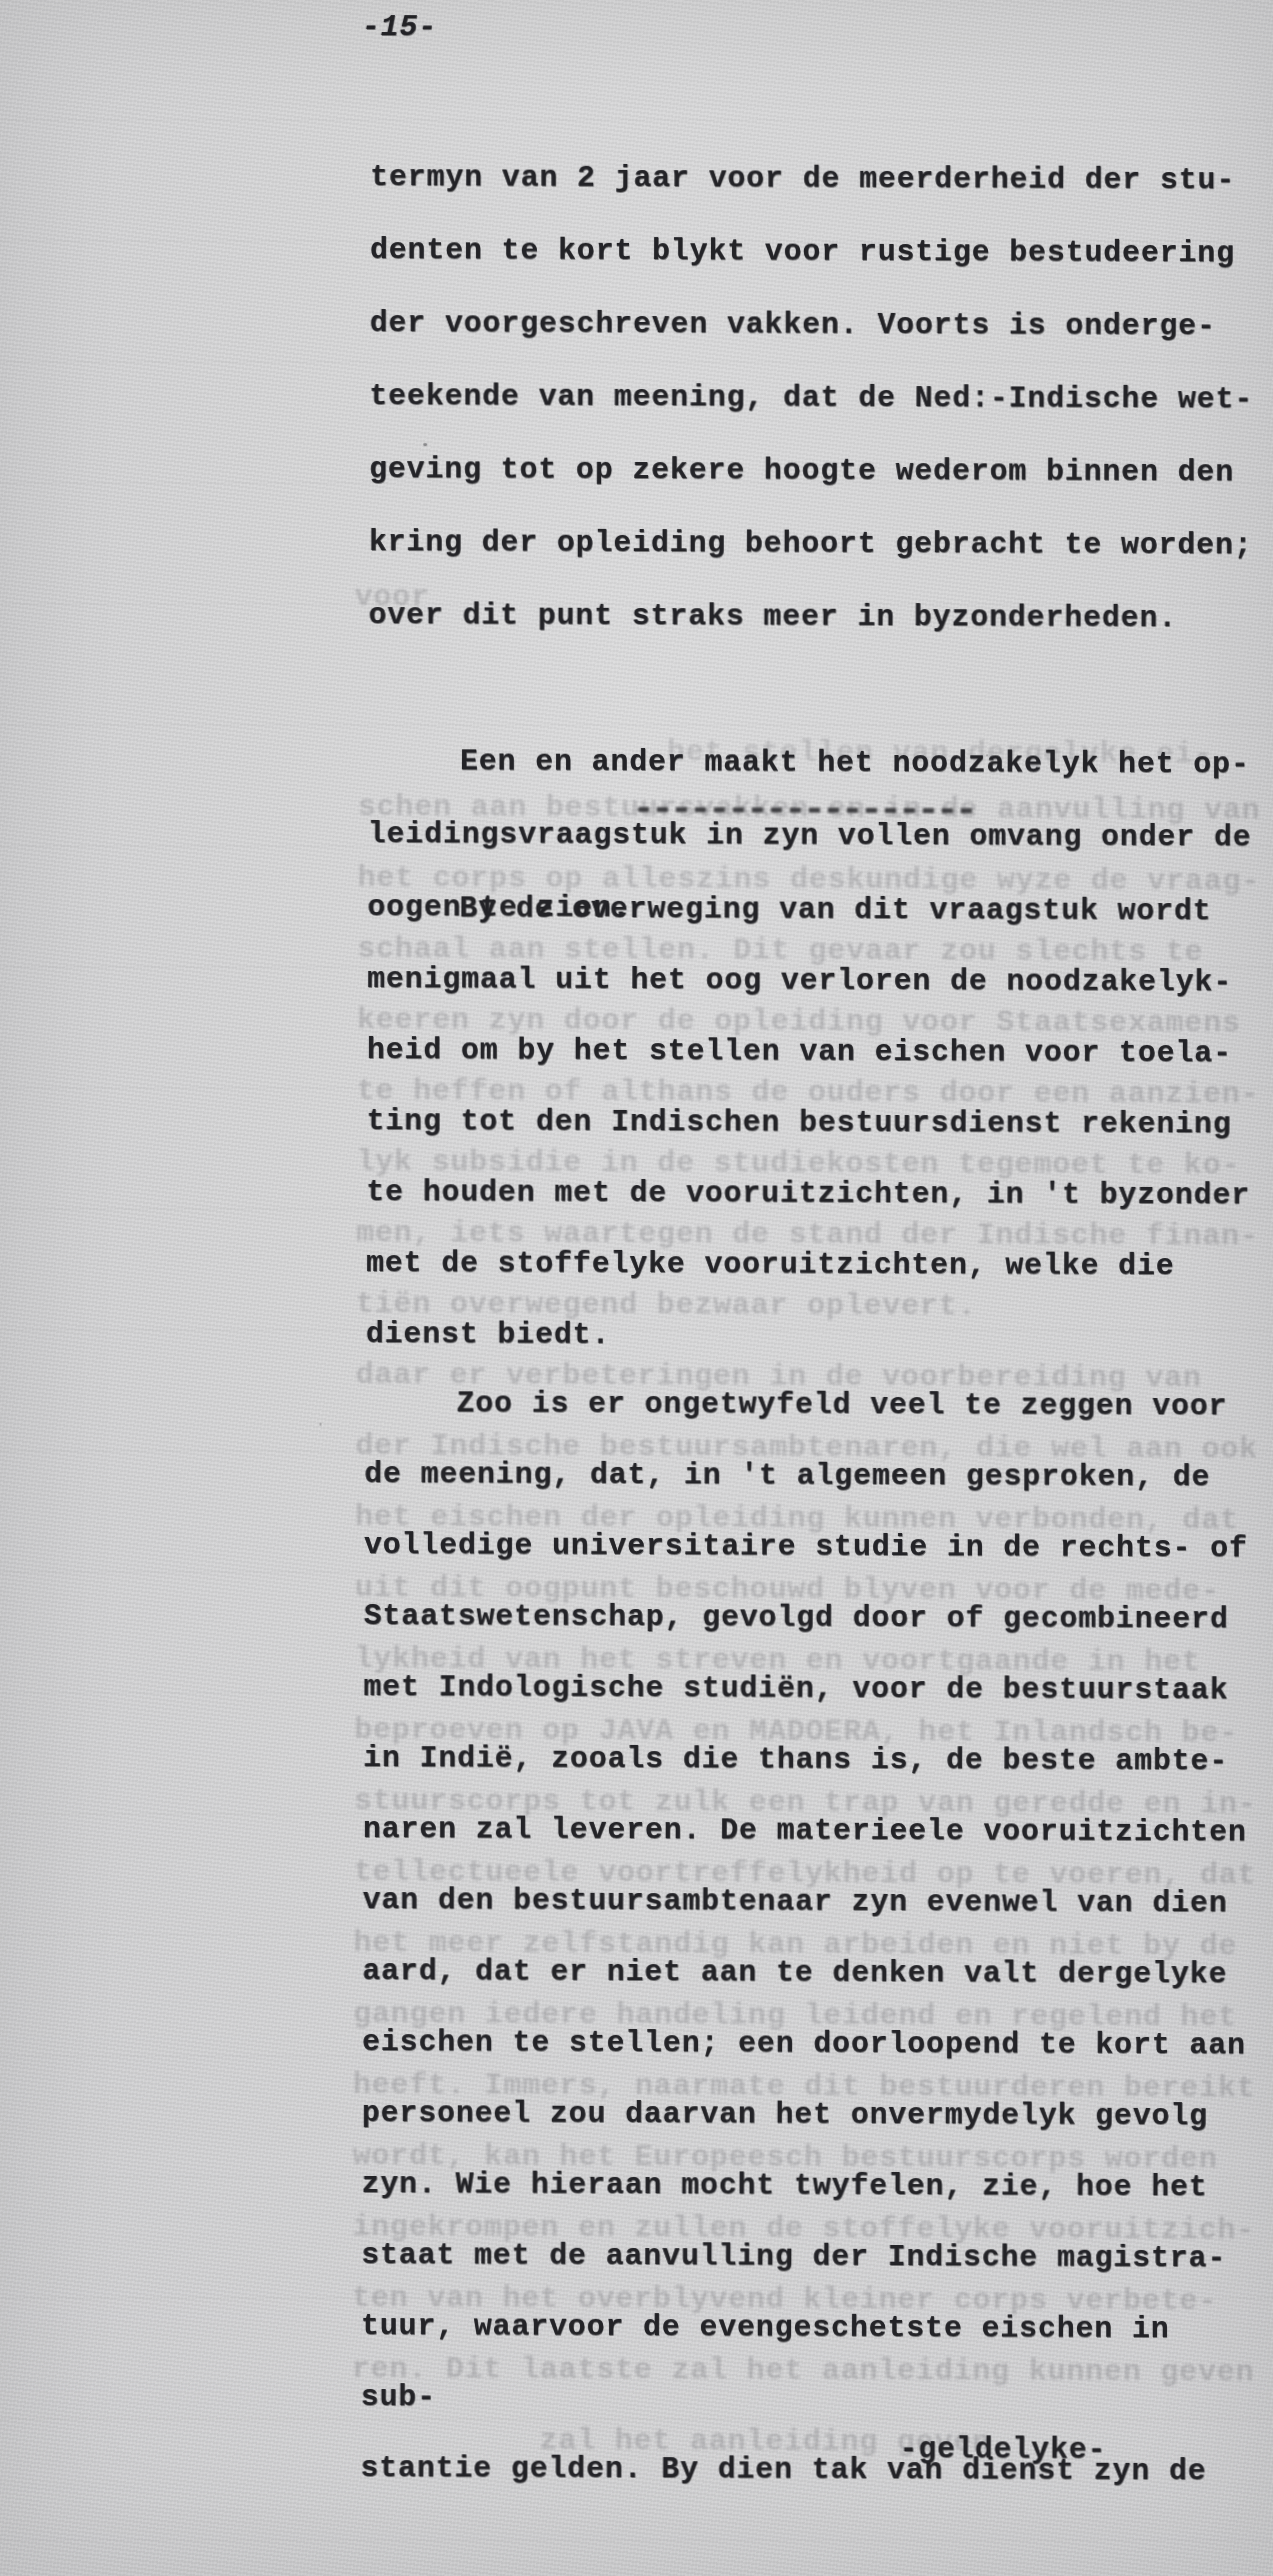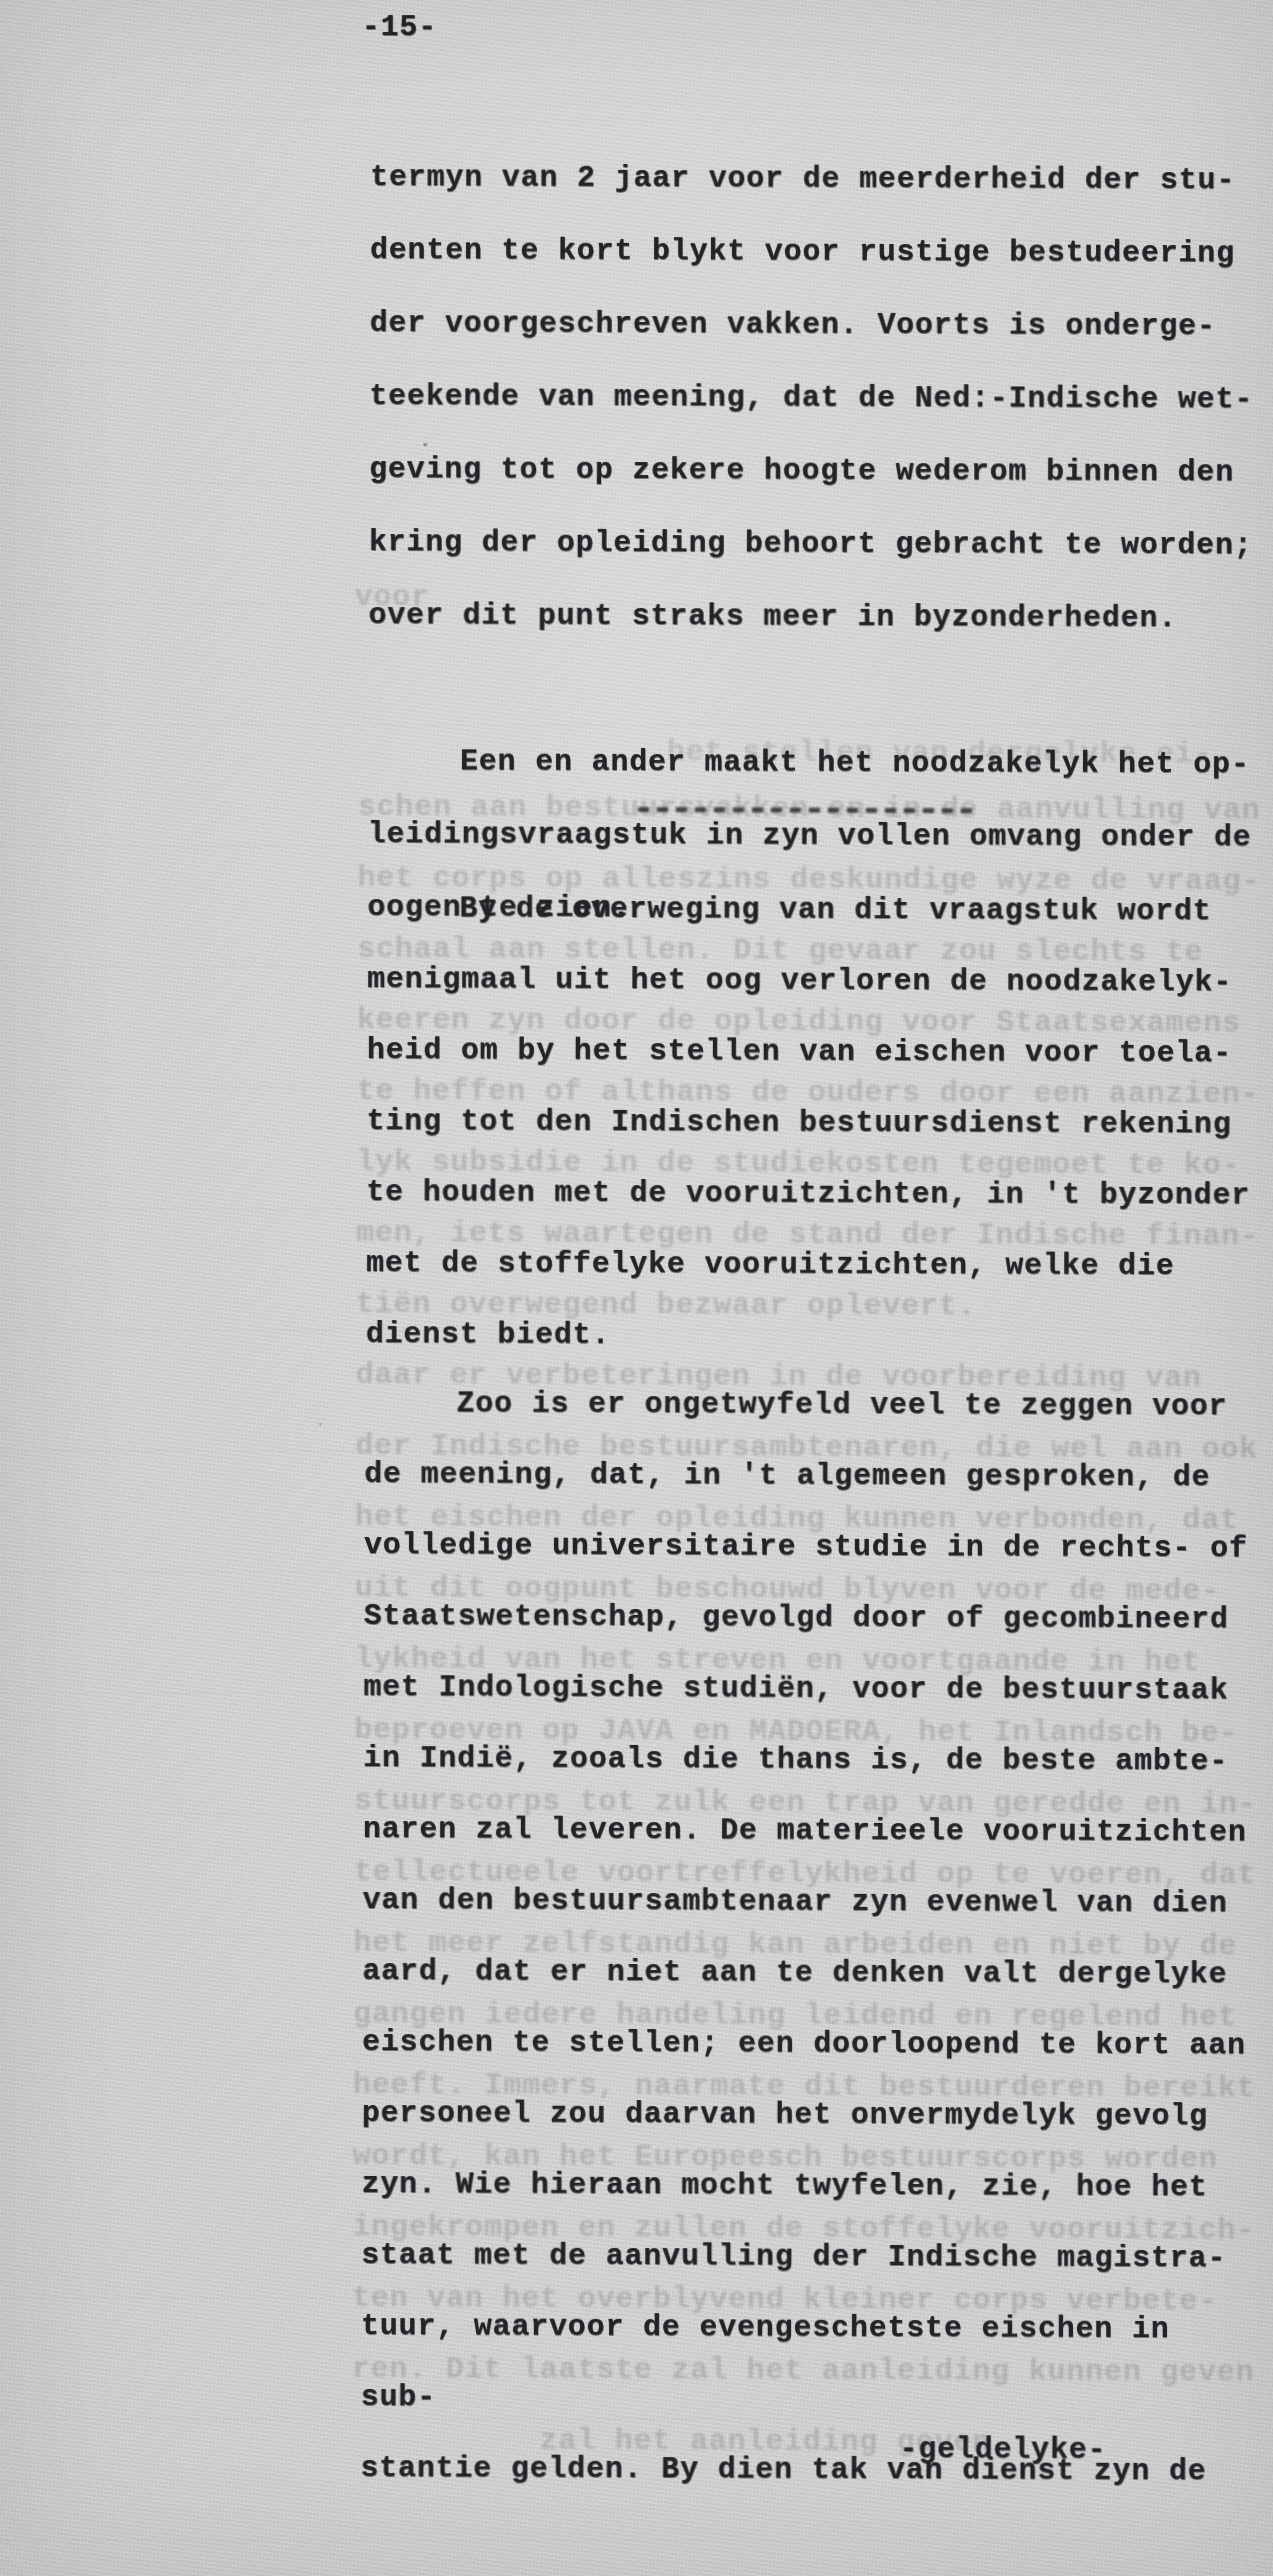--- a/index.html
+++ b/index.html
@@ -29,21 +29,21 @@
     font-weight:700;
     letter-spacing:0.8px;
     white-space:pre-line;
     filter:blur(0.4px);
     text-shadow:0.4px 0.6px 0.6px rgba(25,25,28,.5), -0.3px -0.2px 0.7px rgba(70,70,74,.35);
   }
   .para{width:892px;}
   .lh103{line-height:73px;}
   .lh100{line-height:71px;}
   .indent{text-indent:92px;}
-  #page-number{top:12px;left:357px;line-height:33px;}
+  #page-number{top:12px;left:357px;line-height:33px;font-style:italic;}
   #block-a{top:69px;left:366px;}
   #block-b{top:874px;left:366px;}
   #block-c{top:1369px;left:365px;}
   #catchword{top:2431px;left:904px;line-height:35px;}
   
   .divider{
     position:absolute;top:807px;left:636px;width:338px;height:5px;
     background:repeating-linear-gradient(90deg,#2e2e31 0 10.6px, rgba(46,46,49,.15) 10.6px 12.7px, transparent 12.7px 19px);
     filter:blur(0.8px);
     opacity:.88;

